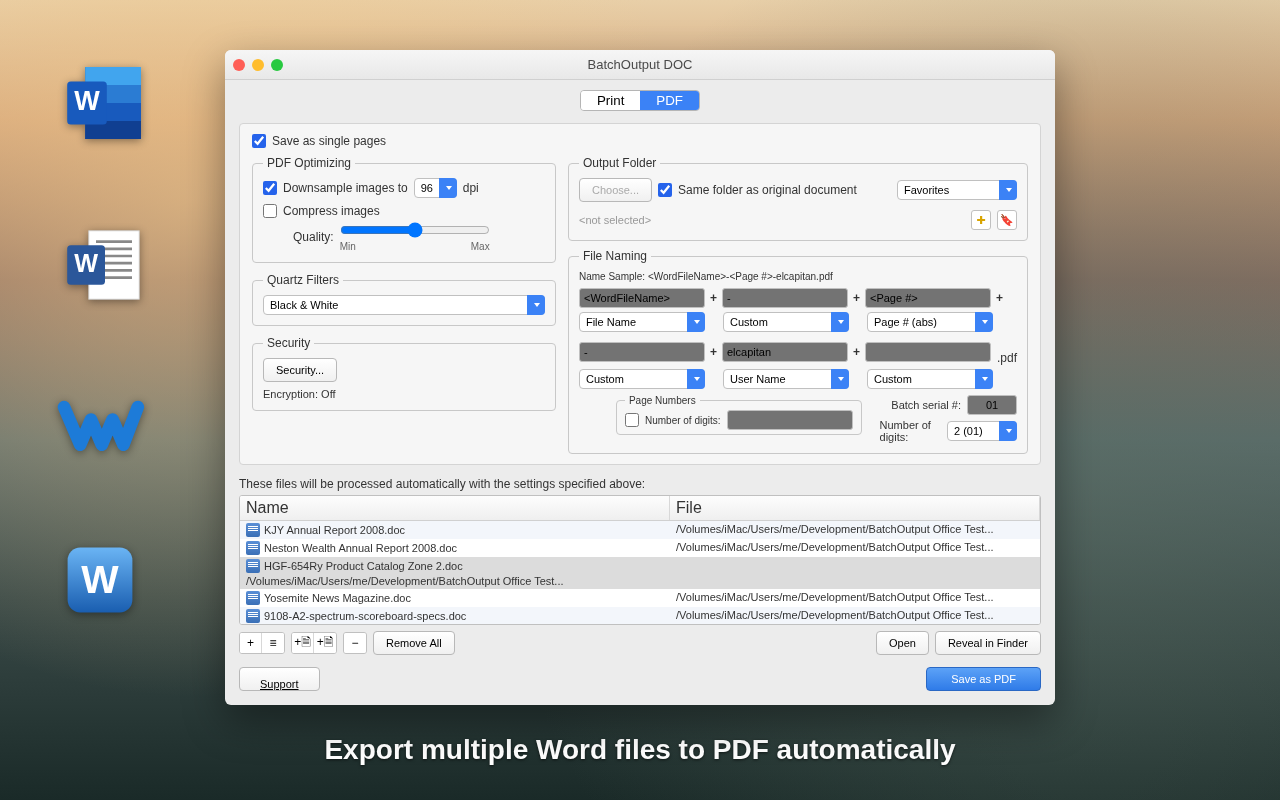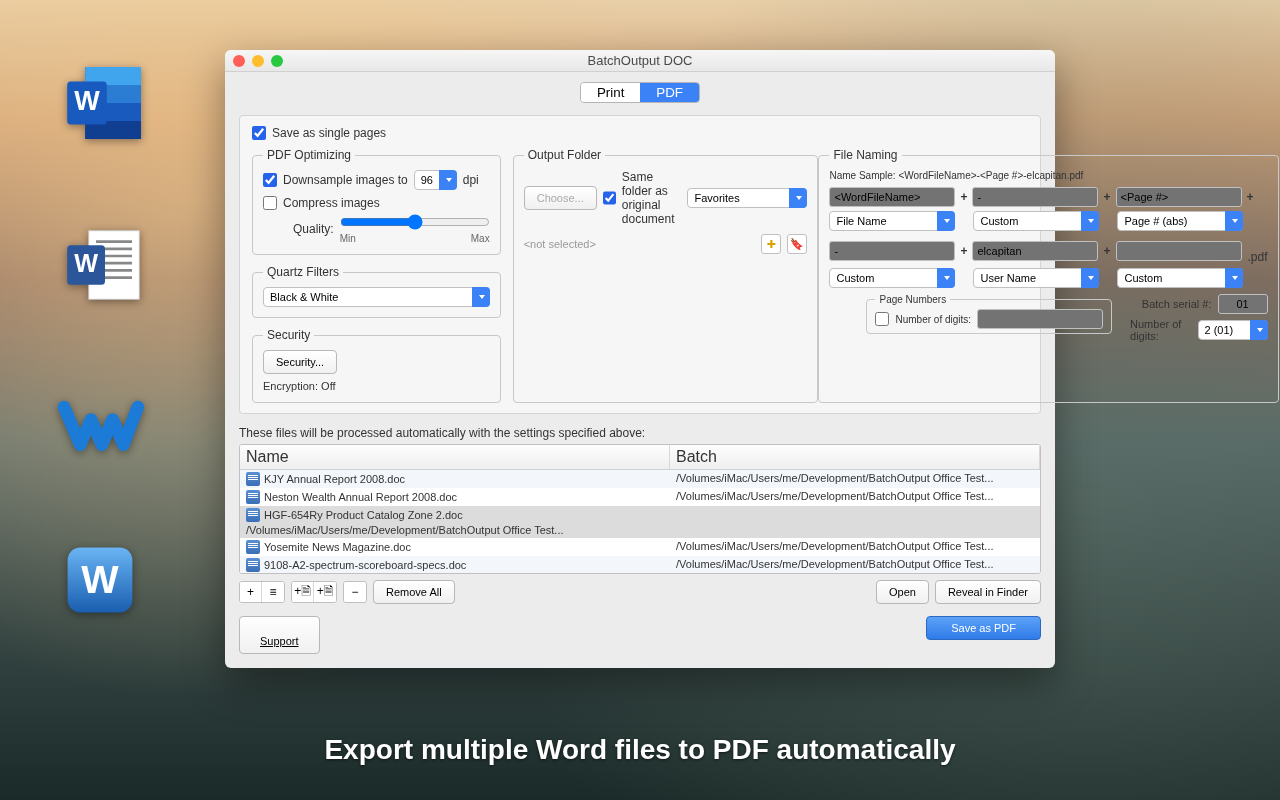--- a/index.html
+++ b/index.html
@@ -2,37 +2,37 @@
 <html><head>
 <meta charset="utf-8">
 <style>
 * { box-sizing: border-box; margin: 0; padding: 0; font-family: -apple-system, "Helvetica Neue", Arial, sans-serif; }
 body { width: 1280px; height: 800px; overflow: hidden; position: relative; background: linear-gradient(180deg, #e8cfa8 0%, #d4a57a 15%, #8b6d5f 35%, #5a6b6a 55%, #3a4a48 75%, #1a2a28 100%); }
 .bg-overlay { position:absolute; inset:0; background: radial-gradient(circle at 15% 25%, rgba(240,200,140,0.6), transparent 40%), radial-gradient(circle at 85% 60%, rgba(90,110,100,0.5), transparent 50%); }
 .word-icon { position:absolute; width:90px; height:90px; }
 .word-icon svg { width:100%; height:100%; filter: drop-shadow(0 2px 4px rgba(0,0,0,0.4)); }
 .caption { position:absolute; bottom:34px; width:100%; text-align:center; color:#fff; font-size:28px; font-weight:600; text-shadow:0 1px 3px rgba(0,0,0,0.6); }
 .window { position:absolute; left:225px; top:50px; width:830px; background:#ececec; border-radius:6px; box-shadow:0 15px 40px rgba(0,0,0,0.4); font-size:12px; color:#333; }
-.titlebar { height:22px; background:linear-gradient(#f6f6f6,#e8e8e8); border-bottom:1px solid #d0d0d0; border-radius:6px 6px 0 0; display:flex; align-items:center; padding:0 8px; position:relative; }
+.titlebar { height:30px; background:linear-gradient(#f6f6f6,#e8e8e8); border-bottom:1px solid #d0d0d0; border-radius:6px 6px 0 0; display:flex; align-items:center; padding:0 8px; position:relative; }
 .traffic { display:flex; gap:7px; }
 .dot { width:12px; height:12px; border-radius:50%; }
 .dot.red{background:#ff5f57;} .dot.yellow{background:#ffbd2e;} .dot.green{background:#28c940;}
 .title { position:absolute; left:0; right:0; text-align:center; font-size:13px; color:#4a4a4a; }
 .content { padding:10px 14px 14px; }
 .segmented { display:flex; justify-content:center; margin-bottom:12px; }
 .seg { display:flex; border:1px solid #b5b5b5; border-radius:4px; overflow:hidden; font-size:12px; }
 .seg button { padding:2px 16px; background:#fff; border:none; cursor:pointer; }
 .seg button.active { background:#3b82f6; color:#fff; }
 .check { display:flex; align-items:center; gap:6px; }
 .check input { width:14px; height:14px; accent-color:#2563eb; }
 fieldset { border:1px solid #c8c8c8; border-radius:4px; padding:8px 10px 10px; margin:0; }
 legend { font-size:12px; padding:0 4px; color:#333; }
 .columns { display:flex; gap:12px; margin-top:8px; }
 .left-col { width:310px; display:flex; flex-direction:column; gap:10px; }
-.right-col { flex:1; display:flex; gap:0; }
+.right-col { flex:1; display:flex; flex-direction:column; gap:8px; }
 .row { display:flex; align-items:center; gap:6px; }
 .macselect { position:relative; display:inline-block; }
 .macselect select { appearance:none; height:20px; border:1px solid #c0c0c0; border-radius:4px; padding:1px 22px 1px 6px; background:#fff; font-size:11px; }
 .macselect::after { content:""; position:absolute; right:0; top:0; width:18px; height:100%; background:#3b82f6; border-radius:0 4px 4px 0; pointer-events:none; }
 .macselect::before { content:""; position:absolute; right:5px; top:50%; width:0; height:0; border-left:3.5px solid transparent; border-right:3.5px solid transparent; border-top:4px solid #fff; transform:translateY(-50%); z-index:1; pointer-events:none; }
 .macbtn { height:24px; padding:2px 12px; background:linear-gradient(#fff,#f0f0f0); border:1px solid #b8b8b8; border-radius:4px; font-size:11px; cursor:pointer; }
 .macbtn:disabled { color:#aaa; }
 .macbtn.primary { background:linear-gradient(#5ca2f7,#2f7be8); color:#fff; border-color:#2a68c4; }
 input[type=text] { height:20px; border:1px solid #c0c0c0; border-radius:3px; padding:1px 4px; font-size:11px; background:#737373; }
 .slider { width:150px; }
@@ -244,21 +244,21 @@
             </div>
           </fieldset>
         </div>
       </div>
     </div>
 
     <div class="table-label">These files will be processed automatically with the settings specified above:</div>
     <div class="table">
       <div class="thead">
         <div style="width:430px;">Name</div>
-        <div style="flex:1;">Batch</div>
+        <div style="flex:1;">File</div>
       </div>
       <div class="tbody" id="tbody">
           <div class="trow">
             <div class="cell name">
               <span class="docicon"></span>
               <span>KJY Annual Report 2008.doc</span>
             </div>
             <div class="cell path">/Volumes/iMac/Users/me/Development/BatchOutput Office Test...</div>
           </div>
           <div class="trow">
@@ -302,18 +302,18 @@
       </div>
       <div class="smallgroup">
           <button>−</button>
         </div>
       <button class="macbtn">Remove All</button>
       <div class="spacer"></div>
       <button class="macbtn">Open</button>
       <button class="macbtn">Reveal in Finder</button>
     </div>
     <div class="bottom-row">
-      <button class="macbtn" style="padding:18px 20px;text-decoration:underline;">Support</button>
+      <button class="macbtn" style="padding:10px 20px;text-decoration:underline;">Support</button>
       <div class="spacer"></div>
       <button class="macbtn primary" style="padding:3px 24px;">Save as PDF</button>
     </div>
   </div>
 </div>
 
 </body></html>

